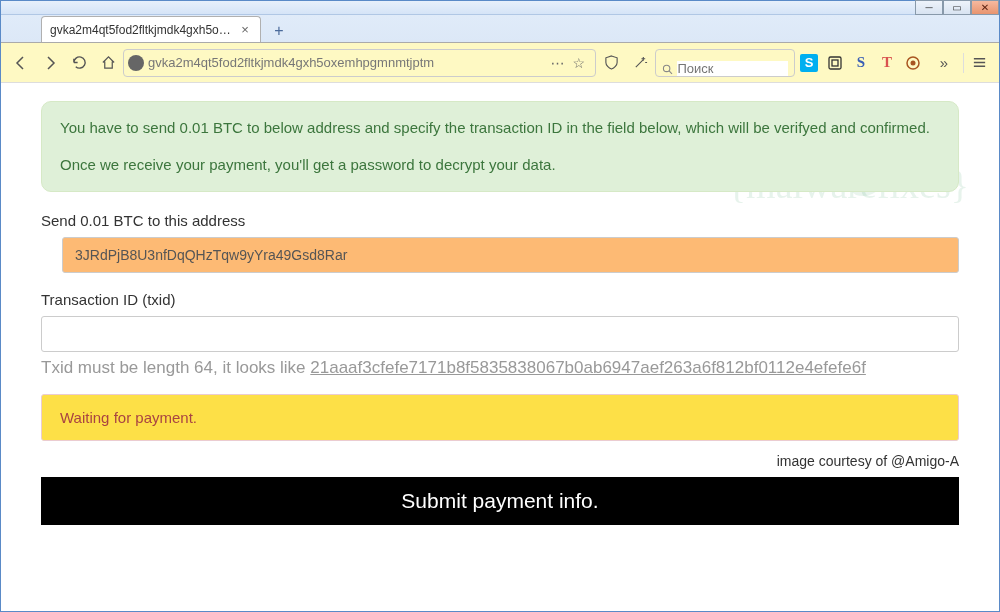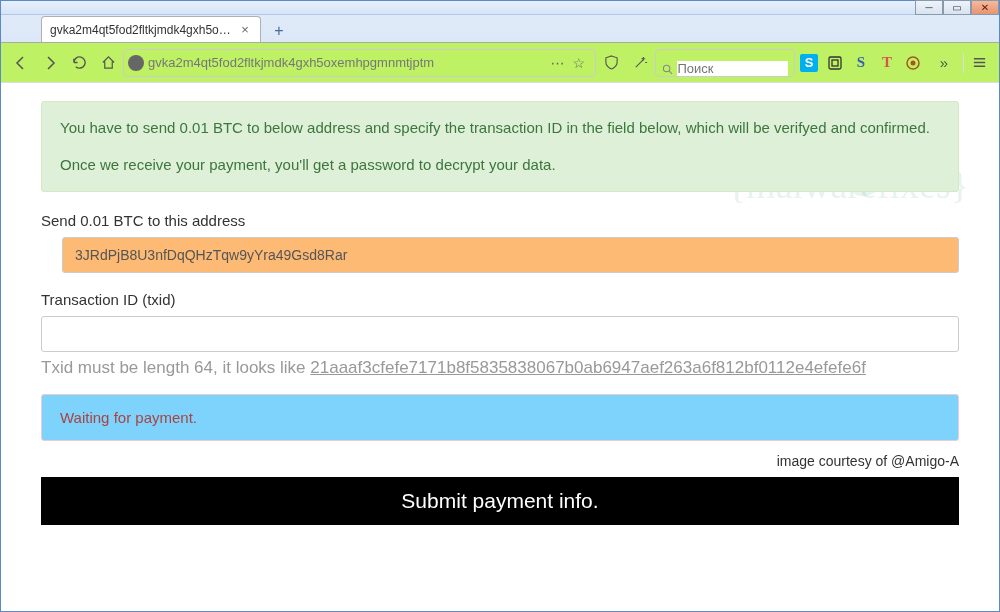--- a/index.html
+++ b/index.html
@@ -89,21 +89,21 @@
       display: flex;
       align-items: center;
       justify-content: center;
       color: #4a6a9a;
       margin-left: 6px;
       cursor: pointer;
       font-size: 16px;
     }
     .toolbar {
       height: 40px;
-      background: #bef264;
+      background: #fef9c3;
       border-bottom: 1px solid #ddd;
       display: flex;
       align-items: center;
       padding: 0 6px;
       gap: 1px;
     }
     .tb-btn {
       width: 28px;
       height: 28px;
       display: flex;
@@ -219,21 +219,21 @@
       color: #333;
       margin-bottom: 14px;
       position: relative;
       z-index: 1;
     }
     .alert-success {
       background: #dff0d8;
       border: 1px solid #d6e9c6;
       color: #3c763d;
       padding: 14px 18px;
-      border-radius: 3px;
+      border-radius: 10px;
       margin-bottom: 20px;
       font-size: 15px;
       line-height: 1.55;
       position: relative;
       z-index: 1;
     }
     .alert-success p + p { margin-top: 14px; }
     .label {
       font-size: 15px;
       color: #333;
@@ -261,21 +261,21 @@
       font-size: 17px;
       color: #999;
       margin-bottom: 16px;
     }
     .help-text a {
       color: #999;
       text-decoration: underline;
       cursor: pointer;
     }
     .alert-danger {
-      background: #7dd3fc;
+      background: #fde047;
       border: 1px solid #ebccd1;
       color: #a94442;
       padding: 14px 18px;
       border-radius: 3px;
       margin-bottom: 12px;
       font-size: 15px;
     }
     .credit {
       text-align: right;
       font-size: 14px;

